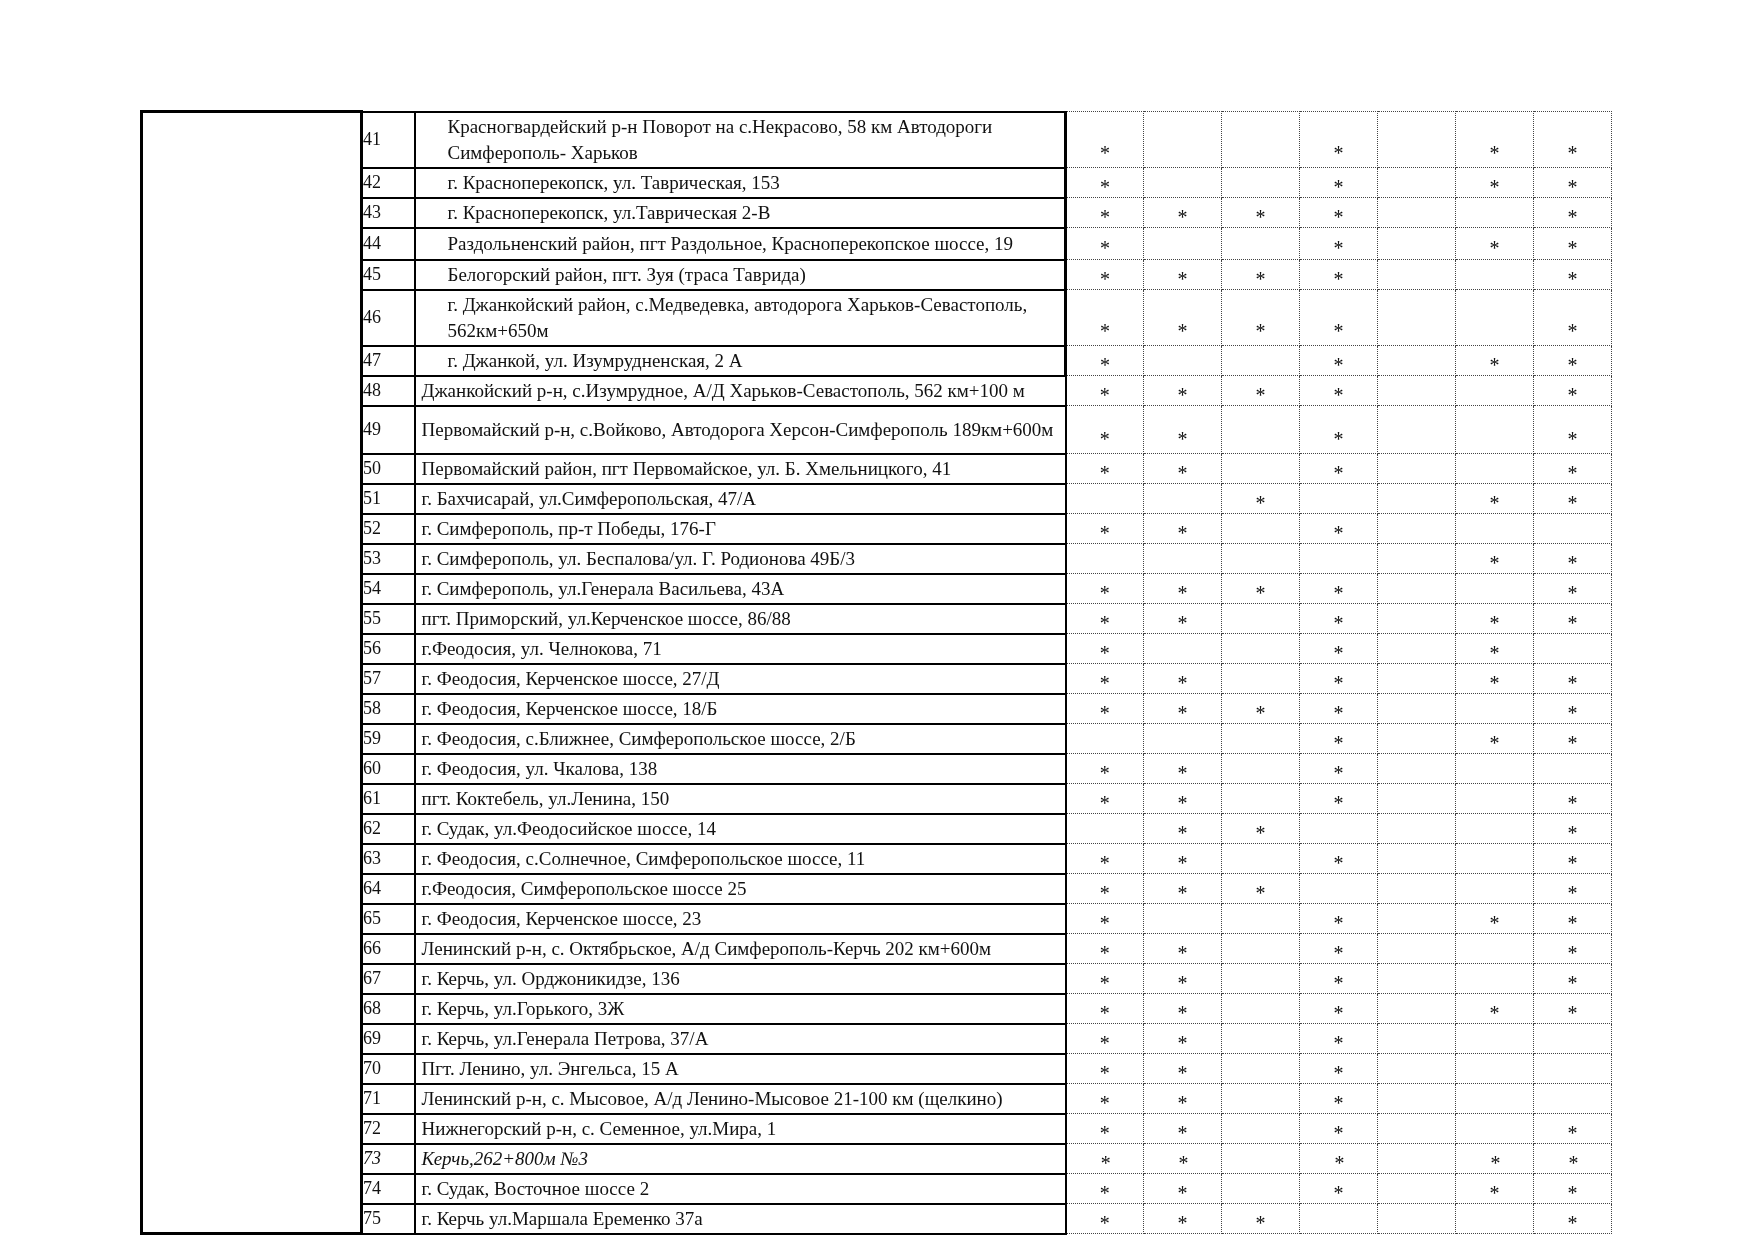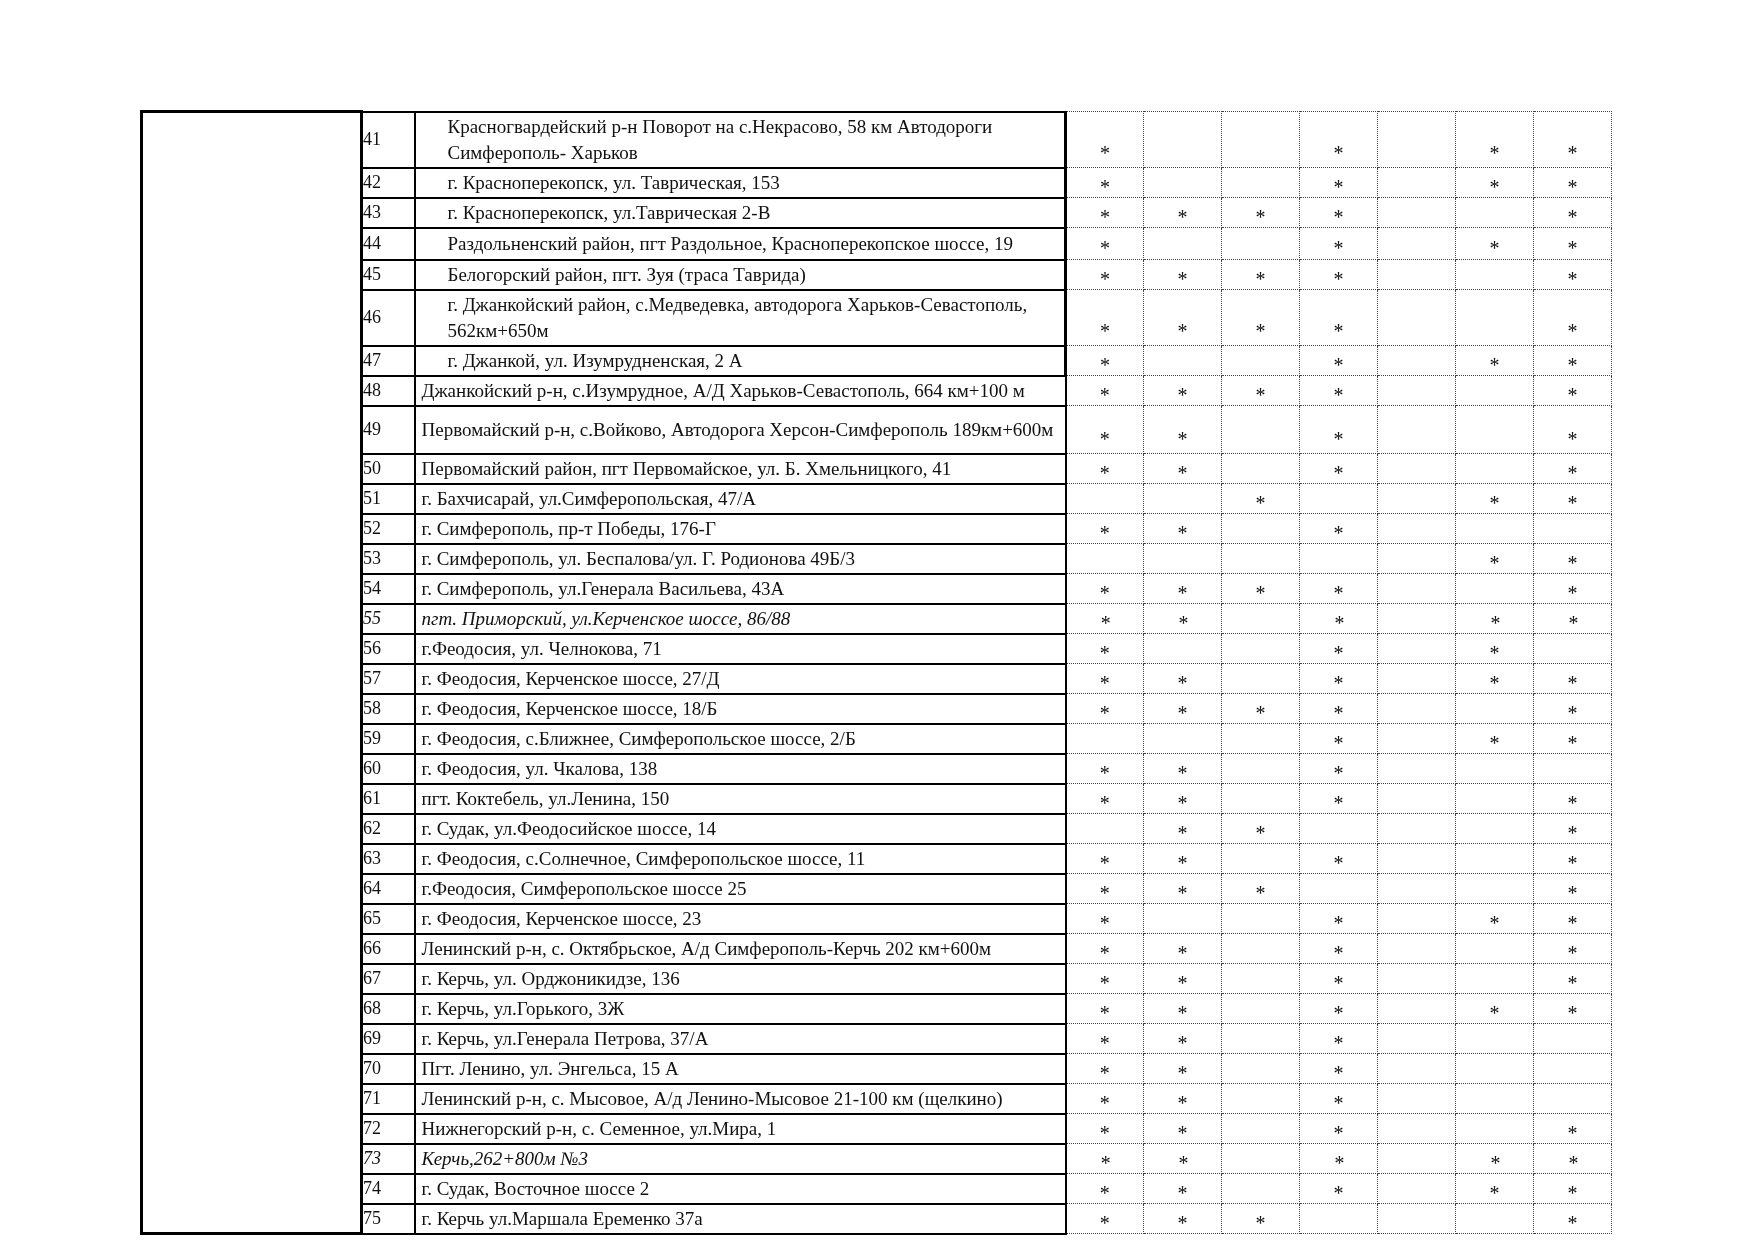--- a/index.html
+++ b/index.html
@@ -157,21 +157,21 @@
           <td class="mark"><span>*</span></td>
           <td class="mark"></td>
           <td class="mark"></td>
           <td class="mark"><span>*</span></td>
           <td class="mark"></td>
           <td class="mark"><span>*</span></td>
           <td class="mark"><span>*</span></td>
         </tr>
         <tr style="height: 27px;">
           <td class="num">48</td>
-          <td class="addr">Джанкойский р-н, с.Изумрудное, А/Д Харьков-Севастополь, 664 км+100 м</td>
+          <td class="addr">Джанкойский р-н, с.Изумрудное, А/Д Харьков-Севастополь, 562 км+100 м</td>
           <td class="mark"><span>*</span></td>
           <td class="mark"><span>*</span></td>
           <td class="mark"><span>*</span></td>
           <td class="mark"><span>*</span></td>
           <td class="mark"></td>
           <td class="mark"></td>
           <td class="mark"><span>*</span></td>
         </tr>
         <tr class="tall" style="height: 48px;">
           <td class="num">49</td>
@@ -232,21 +232,21 @@
           <td class="num">54</td>
           <td class="addr">г. Симферополь, ул.Генерала Васильева, 43А</td>
           <td class="mark"><span>*</span></td>
           <td class="mark"><span>*</span></td>
           <td class="mark"><span>*</span></td>
           <td class="mark"><span>*</span></td>
           <td class="mark"></td>
           <td class="mark"></td>
           <td class="mark"><span>*</span></td>
         </tr>
-        <tr style="height: 26px; font-style: italic;">
+        <tr style="height: 26px;">
           <td class="num">55</td>
           <td class="addr">пгт. Приморский, ул.Керченское шоссе, 86/88</td>
           <td class="mark"><span>*</span></td>
           <td class="mark"><span>*</span></td>
           <td class="mark"></td>
           <td class="mark"><span>*</span></td>
           <td class="mark"></td>
           <td class="mark"><span>*</span></td>
           <td class="mark"><span>*</span></td>
         </tr>

